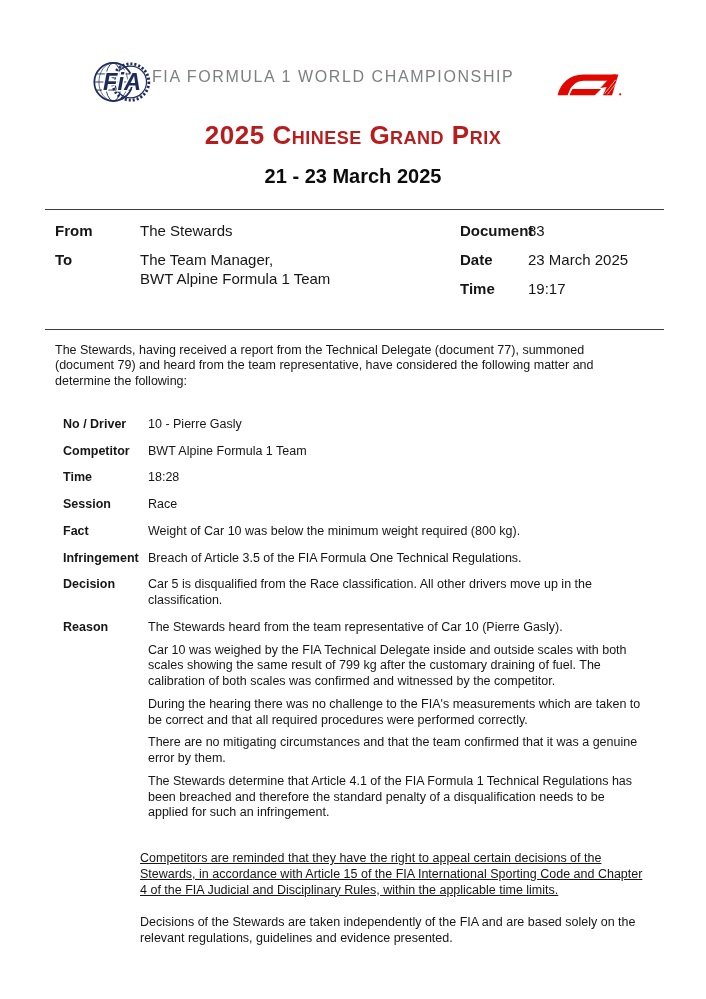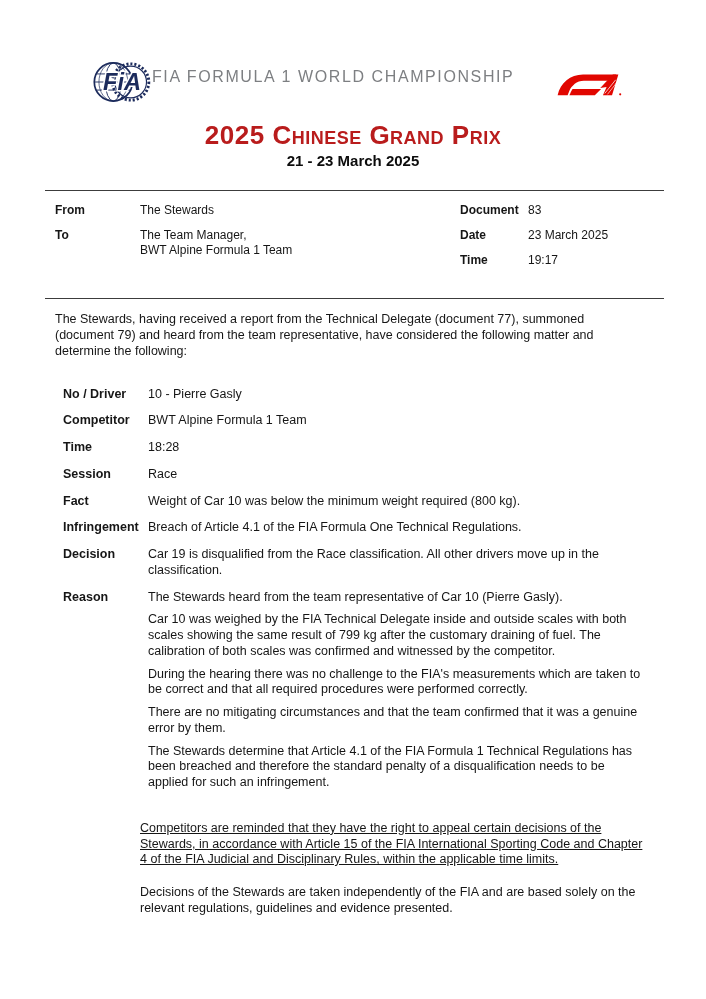--- a/index.html
+++ b/index.html
@@ -20,29 +20,29 @@
     font-weight:400; white-space:nowrap; padding-bottom:10px;
   }
   .f1-logo { width:68px; height:30px; flex-shrink:0; margin-top:2px; }
 
   
   .title {
     margin-top:12px; text-align:center;
     font-size:26px; font-weight:bold; font-variant:small-caps;
     letter-spacing:0.5px; color:#b91c1c;
   }
-  .subtitle { text-align:center; font-size:15px; font-weight:bold; margin-top:1px; color:#0c0c0c; }
+  .subtitle { text-align:center; font-size:20px; font-weight:bold; margin-top:14px; color:#0c0c0c; }
 
   
   .meta {
     margin:21px 42px 0 45px;
     border-top:1.5px solid #3c3c3c;
     border-bottom:1.5px solid #3c3c3c;
     padding:12px 0 20px 10px;
-    display:flex; font-size:12px; line-height:1.26;
+    display:flex; font-size:15px; line-height:1.26;
   }
   .meta-left { width:405px; flex-shrink:0; }
   .meta-right { flex:1; }
   .meta-row { display:flex; margin-bottom:10px; }
   .meta-label { font-weight:bold; flex-shrink:0; }
   .meta-left .meta-label { width:85px; }
   .meta-right .meta-label { width:68px; }
 
   
   .doc-body { padding:13px 58px 0 55px; font-size:12.5px; line-height:1.26; }
@@ -147,25 +147,25 @@
     <div class="field-row">
       <span class="field-label">Session</span>
       <span class="field-value">Race</span>
     </div>
     <div class="field-row">
       <span class="field-label">Fact</span>
       <span class="field-value">Weight of Car 10 was below the minimum weight required (800 kg).</span>
     </div>
     <div class="field-row">
       <span class="field-label">Infringement</span>
-      <span class="field-value">Breach of Article 4.1 of the FIA Formula One Technical Regulations.</span>
+      <span class="field-value">Breach of Article 3.5 of the FIA Formula One Technical Regulations.</span>
     </div>
     <div class="field-row">
       <span class="field-label">Decision</span>
-      <span class="field-value">Car 19 is disqualified from the Race classification. All other drivers move up in the classification.</span>
+      <span class="field-value">Car 5 is disqualified from the Race classification. All other drivers move up in the classification.</span>
     </div>
 
     <div class="field-row">
       <span class="field-label">Reason</span>
       <span class="field-value">
         <p>The Stewards heard from the team representative of Car 10 (Pierre Gasly).</p>
         <p>Car 10 was weighed by the FIA Technical Delegate inside and outside scales with both scales showing the same result of 799 kg after the customary draining of fuel. The calibration of both scales was confirmed and witnessed by the competitor.</p>
         <p>During the hearing there was no challenge to the FIA's measurements which are taken to be correct and that all required procedures were performed correctly.</p>
         <p>There are no mitigating circumstances and that the team confirmed that it was a genuine error by them.</p>
         <p>The Stewards determine that Article 4.1 of the FIA Formula 1 Technical Regulations has been breached and therefore the standard penalty of a disqualification needs to be applied for such an infringement.</p>

